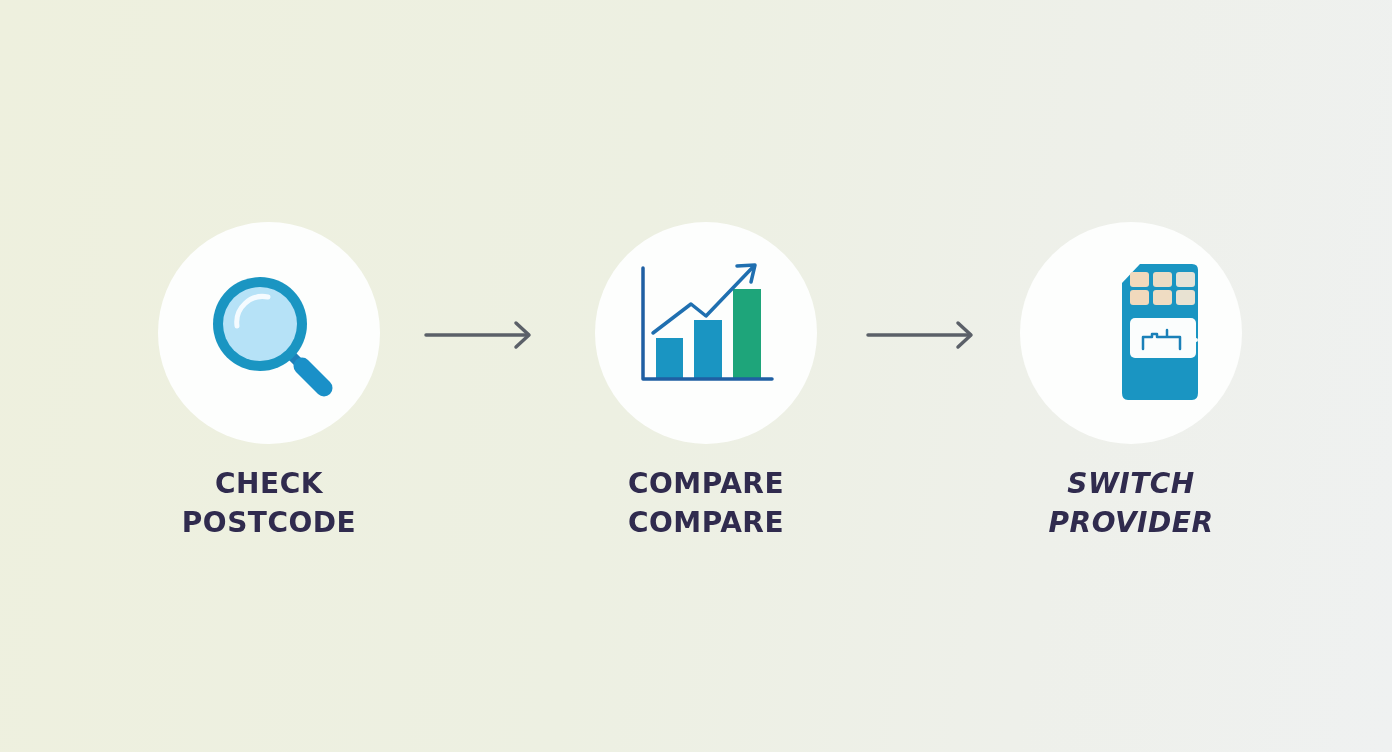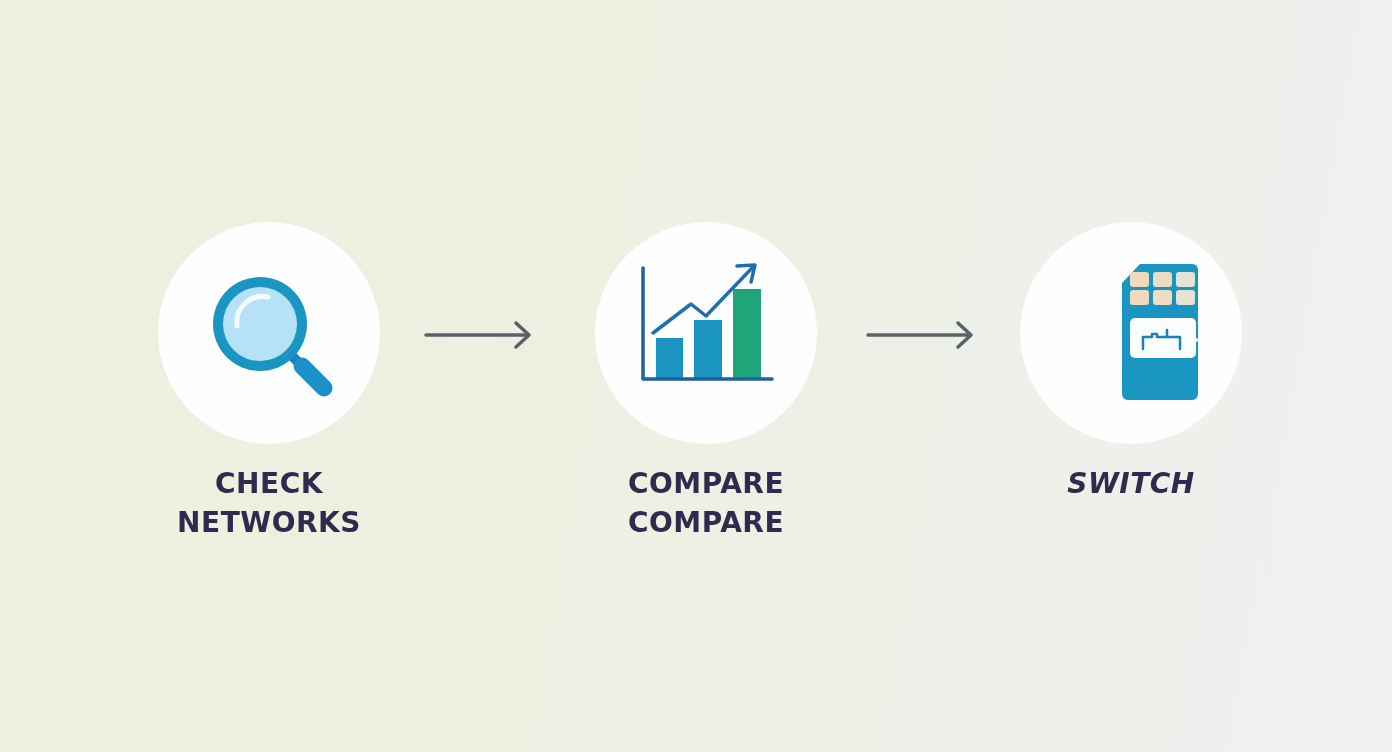--- a/index.html
+++ b/index.html
@@ -58,21 +58,21 @@
       <line x1="108" y1="108" x2="130" y2="130" stroke="#1a90c8" stroke-width="17" stroke-linecap="round"></line>
 
       <circle cx="66" cy="66" r="47" fill="#1a95c2"></circle>
       <circle cx="66" cy="66" r="37" fill="#b6e2f7"></circle>
 
       <path d="M 43 68 A 26 26 0 0 1 74 39" fill="none" stroke="#f4fbff" stroke-width="5" stroke-linecap="round"></path>
     </svg>
   </div>
   <div class="label">
     <span>CHECK</span>
-    <span>NETWORKS</span>
+    <span>POSTCODE</span>
   </div>
 </div>
 
 <svg class="arrow" style="left:422px;" width="114" height="30" viewBox="0 0 114 30">
   <line x1="4" y1="15" x2="106" y2="15" stroke="#5b6068" stroke-width="3.5" stroke-linecap="round"></line>
   <polyline points="94,3 107,15 94,27" fill="none" stroke="#5b6068" stroke-width="3.5" stroke-linecap="round" stroke-linejoin="round"></polyline>
 </svg>
 
 <div class="step" style="left:594px;">
   <div class="circle">
@@ -115,14 +115,15 @@
 
         <rect x="74" y="68" width="66" height="40" rx="5" fill="#fbfdfd"></rect>
         <circle cx="140" cy="90" r="2" fill="#fbfdfd"></circle>
 
         <polyline points="87,99 87,87 96,87 96,84 101,84 101,87 109,87 111,87 111,80 111,87 124,87 124,99" fill="none" stroke="#1a80b8" stroke-width="2.5" stroke-linecap="round" stroke-linejoin="round"></polyline>
       </g>
     </svg>
   </div>
   <div class="label">
     <span>SWITCH</span>
+    <span>PROVIDER</span>
   </div>
 </div>
 
 </body></html>

